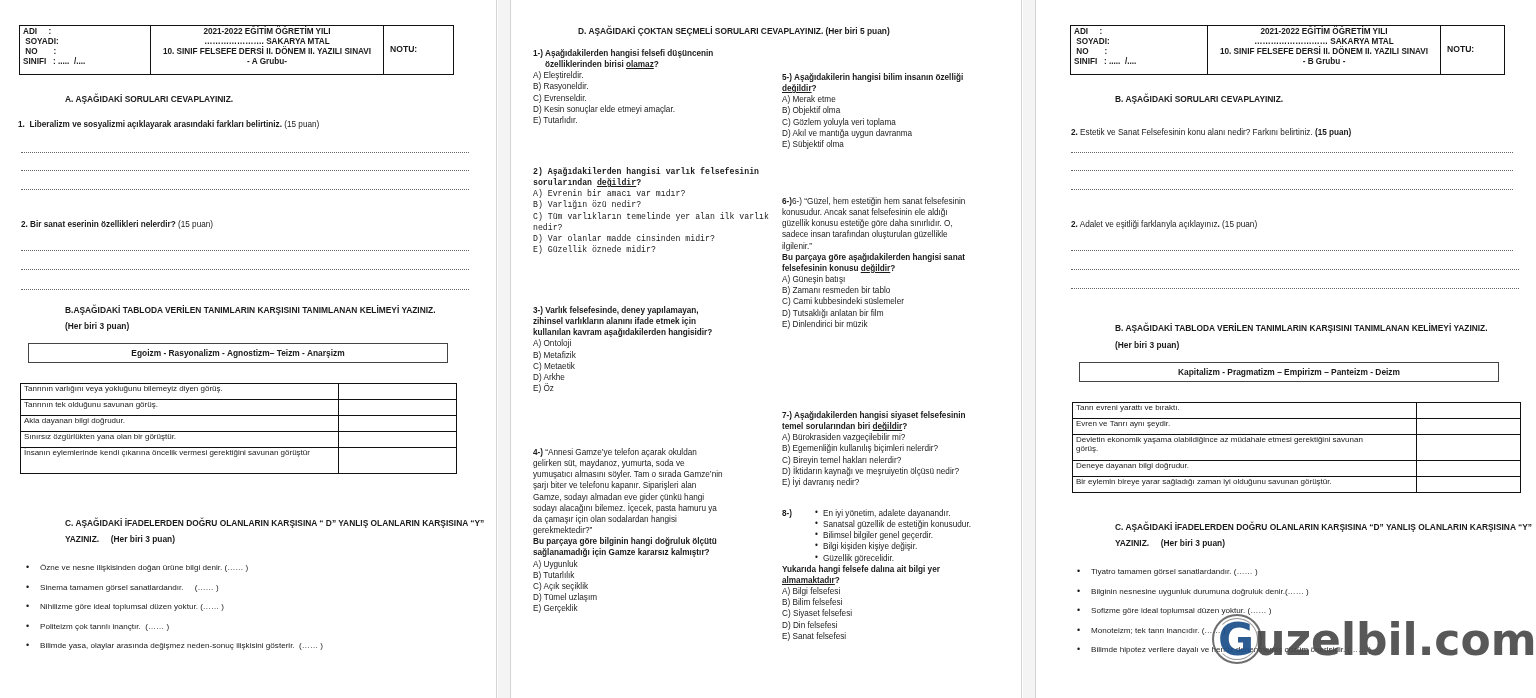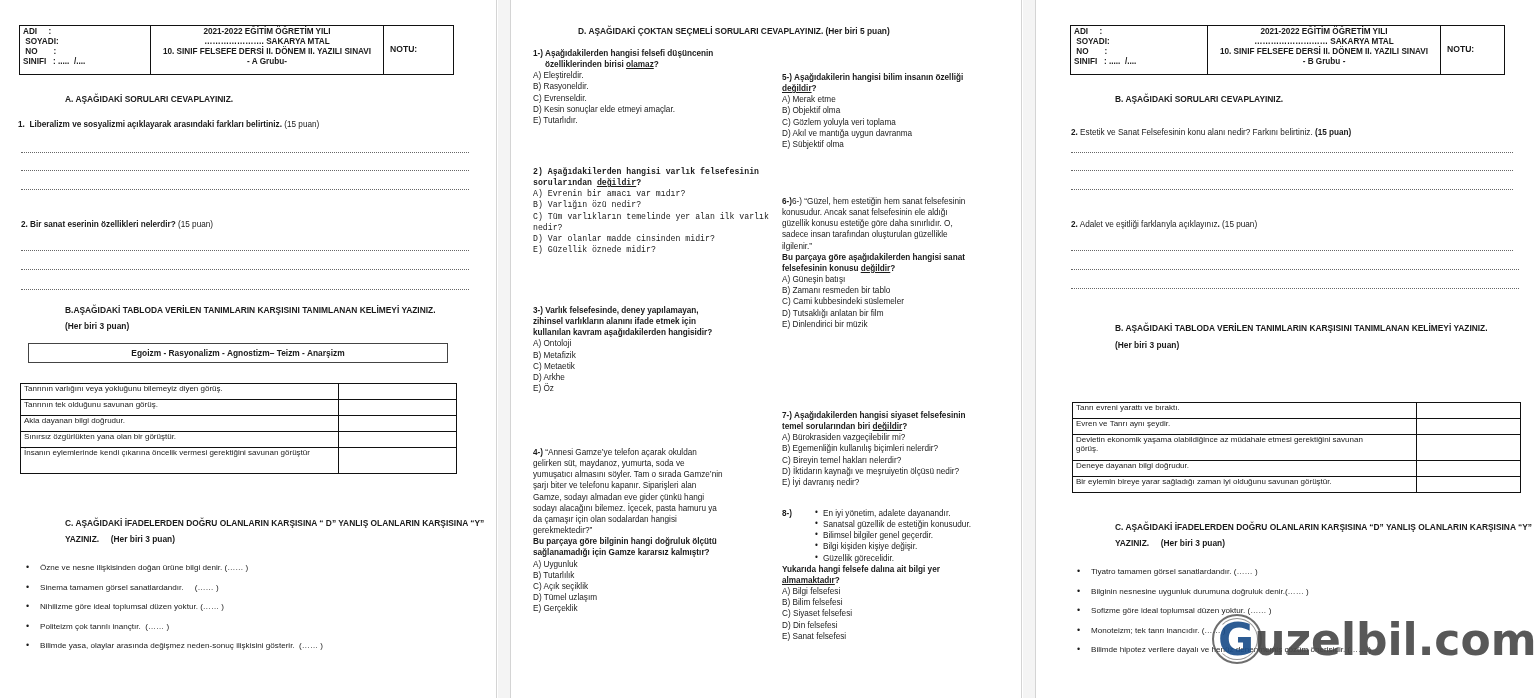--- a/index.html
+++ b/index.html
@@ -267,20 +267,21 @@
   <div class="q" style="left:35px;top:220px;">
     <b>2.</b><span> Adalet ve eşitliği farklarıyla açıklayınız</span><b>.</b><span> (15 puan)</span>
   </div>
   <div class="dots" style="left:35px;top:250px;width:442px;"></div>
   <div class="dots" style="left:35px;top:269px;width:448px;"></div>
   <div class="dots" style="left:35px;top:288px;width:448px;"></div>
 
   <div class="sec" style="left:35px;top:323px;">B. AŞAĞIDAKİ TABLODA VERİLEN TANIMLARIN KARŞISINI TANIMLANAN  KELİMEYİ YAZINIZ.</div>
   <div class="sec" style="left:35px;top:340px;">(Her biri 3 puan)</div>
 
+  <div class="termbox" style="left:43px;top:362px;width:420px;">Kapitalizm - Pragmatizm – Empirizm – Panteizm - Deizm</div>
 
   <table class="def" style="left:36px;top:402px;width:449px;">
     <tbody>
         <tr>
           <td>Tanrı evreni yarattı ve bıraktı.</td>
           <td class="ans" style="width:104px;"></td>
         </tr>
     <tr>
           <td>Evren ve Tanrı aynı şeydir.</td>
           <td class="ans" style="width:104px;"></td>

